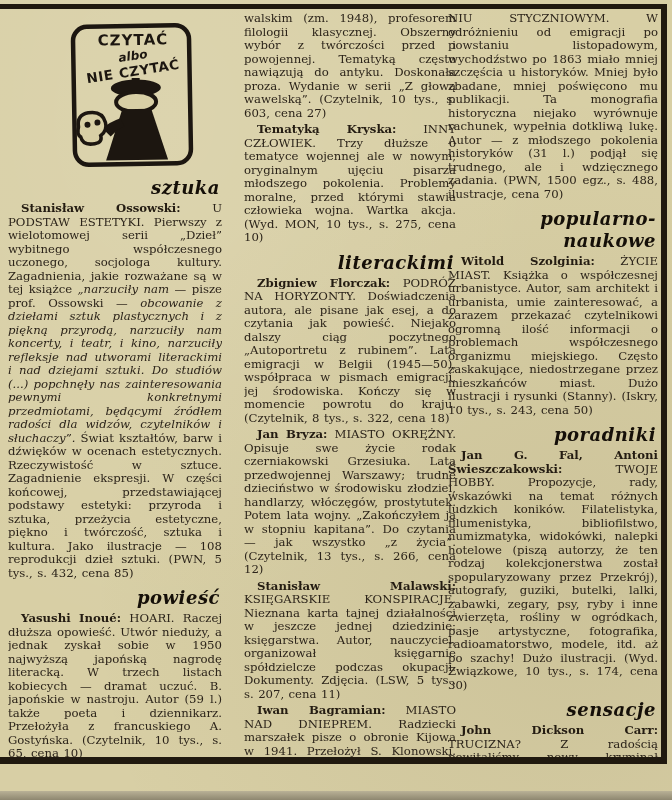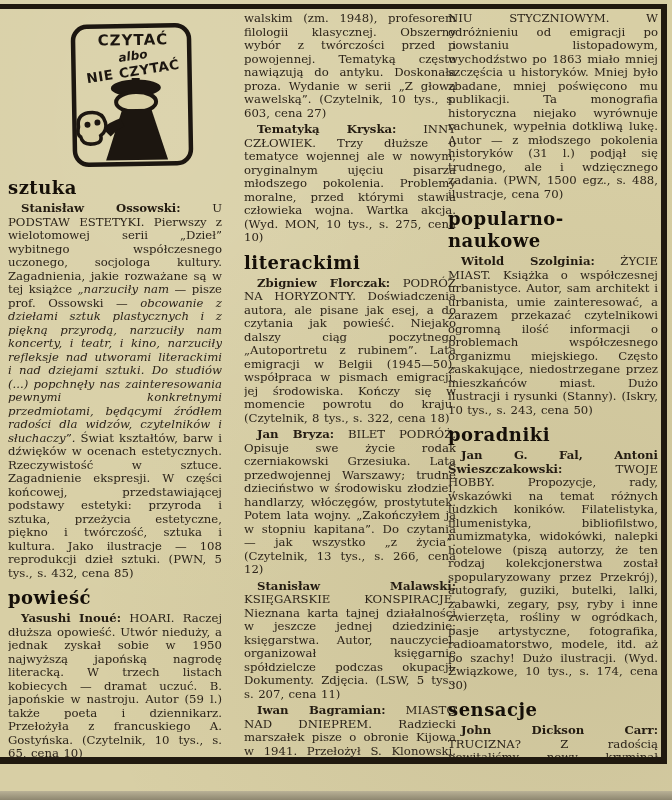--- a/index.html
+++ b/index.html
@@ -21,22 +21,22 @@
   .col{position:absolute;top:12px;height:745px;overflow:hidden;
     font-size:11.7px;line-height:13.5px;text-align:justify;
     hyphens:auto;-webkit-hyphens:auto;word-spacing:.06em;}
   .col1{left:8px;width:214px;}
   .col2{left:244px;width:212px;}
   .col3{left:448px;width:210px;}
   p.review{margin:0 0 3px 0;text-indent:13px;}
   p.cont{text-indent:0;}
   p.review b{font-weight:bold;color:#241c12;}
   p.review i{font-style:italic;}
-  h2.sec{margin:7px 2px 3px 0;
-    font-size:18px;line-height:22px;font-weight:bold;
+  h2.sec{margin:7px 2px 3px 0;text-align:right;
+    font-size:18px;line-height:22px;font-weight:bold;font-style:italic;
     letter-spacing:.5px;color:#150f08;font-family:"DejaVu Serif","Liberation Serif",serif;}
   
   .logo{position:relative;width:126px;height:148px;margin:10px 8px 2px 62px;}
   .logo svg{position:absolute;left:0;top:0;}
   .logo-text{position:absolute;left:0;width:100%;text-align:center;
     color:#1c1610;font-family:"DejaVu Sans","Liberation Sans",sans-serif;}
   .logo-l1{top:12px;font-weight:bold;font-size:15px;letter-spacing:1px;transform:rotate(-1deg);}
   .logo-l2{top:28px;font-weight:bold;font-style:italic;font-size:12px;transform:rotate(-8deg);}
   .logo-l3{top:43px;font-weight:bold;font-size:13.5px;letter-spacing:.5px;transform:rotate(-9deg);}
 </style>
@@ -87,21 +87,21 @@
 <div class="col col2">
 
   <p class="review cont"><span>walskim (zm. 1948), profesorem filologii klasycznej. Obszerny wybór z twórczości przed i powojennej. Tematyką często nawiązują do antyku. Doskonała proza. Wydanie w serii „Z głową wawelską”. (Czytelnik, 10 tys., s. 603, cena 27)</span></p>
 
   <p class="review"><b>Tematyką Kryska:</b><span> INNY CZŁOWIEK. </span><span>Trzy dłuższe o tematyce wojennej ale w nowym, oryginalnym ujęciu pisarza młodszego pokolenia. Problemy moralne, przed którymi stawia człowieka wojna. Wartka akcja. (Wyd. MON, 10 tys., s. 275, cena 10)</span></p>
 
   <h2 class="sec">literackimi</h2>
 
   <p class="review"><b>Zbigniew Florczak:</b><span> PODRÓŻ NA HORYZONTY. </span><span>Doświadczenia autora, ale pisane jak esej, a do czytania jak powieść. Niejako dalszy ciąg poczytnego „Autoportretu z rubinem”. Lata emigracji w Belgii (1945—50), współpraca w pismach emigracji, jej środowiska. Kończy się w momencie powrotu do kraju. (Czytelnik, 8 tys., s. 322, cena 18)</span></p>
 
-  <p class="review"><b>Jan Bryza:</b><span> BILET PODRÓŻ. </span><span>Opisuje swe życie rodak czerniakowski Grzesiuka. Lata przedwojennej Warszawy; trudne dzieciństwo w środowisku złodziei, handlarzy, włóczęgów, prostytutek. Potem lata wojny. „Zakończyłem ją w stopniu kapitana”. Do czytania — jak wszystko „z życia”. (Czytelnik, 13 tys., s. 266, cena 12)</span></p>
+  <p class="review"><b>Jan Bryza:</b><span> MIASTO OKRĘŻNY. </span><span>Opisuje swe życie rodak czerniakowski Grzesiuka. Lata przedwojennej Warszawy; trudne dzieciństwo w środowisku złodziei, handlarzy, włóczęgów, prostytutek. Potem lata wojny. „Zakończyłem ją w stopniu kapitana”. Do czytania — jak wszystko „z życia”. (Czytelnik, 13 tys., s. 266, cena 12)</span></p>
 
   <p class="review"><b>Stanisław Malawski:</b><span> KSIĘGARSKIE KONSPIRACJE. </span><span>Nieznana karta tajnej działalności w jeszcze jednej dziedzinie: księgarstwa. Autor, nauczyciel, organizował księgarnie spółdzielcze podczas okupacji. Dokumenty. Zdjęcia. (LSW, 5 tys., s. 207, cena 11)</span></p>
 
   <p class="review"><b>Iwan Bagramian:</b><span> MIASTO NAD DNIEPREM. </span><span>Radziecki marszałek pisze o obronie Kijowa w 1941. Przełożył S. Klonowski. (Wyd. MON, 8 tys., s. 167, cena 10)</span></p>
 
 </div>
 
 <div class="col col3">
 
   <p class="review cont"><span>NIU STYCZNIOWYM. </span><span>W odróżnieniu od emigracji po powstaniu listopadowym, wychodźstwo po 1863 miało mniej szczęścia u historyków. Mniej było zbadane, mniej poświęcono mu publikacji. Ta monografia historyczna niejako wyrównuje rachunek, wypełnia dotkliwą lukę. Autor — z młodszego pokolenia historyków (31 l.) podjął się trudnego, ale i wdzięcznego zadania. (PWN, 1500 egz., s. 488, ilustracje, cena 70)</span></p>

